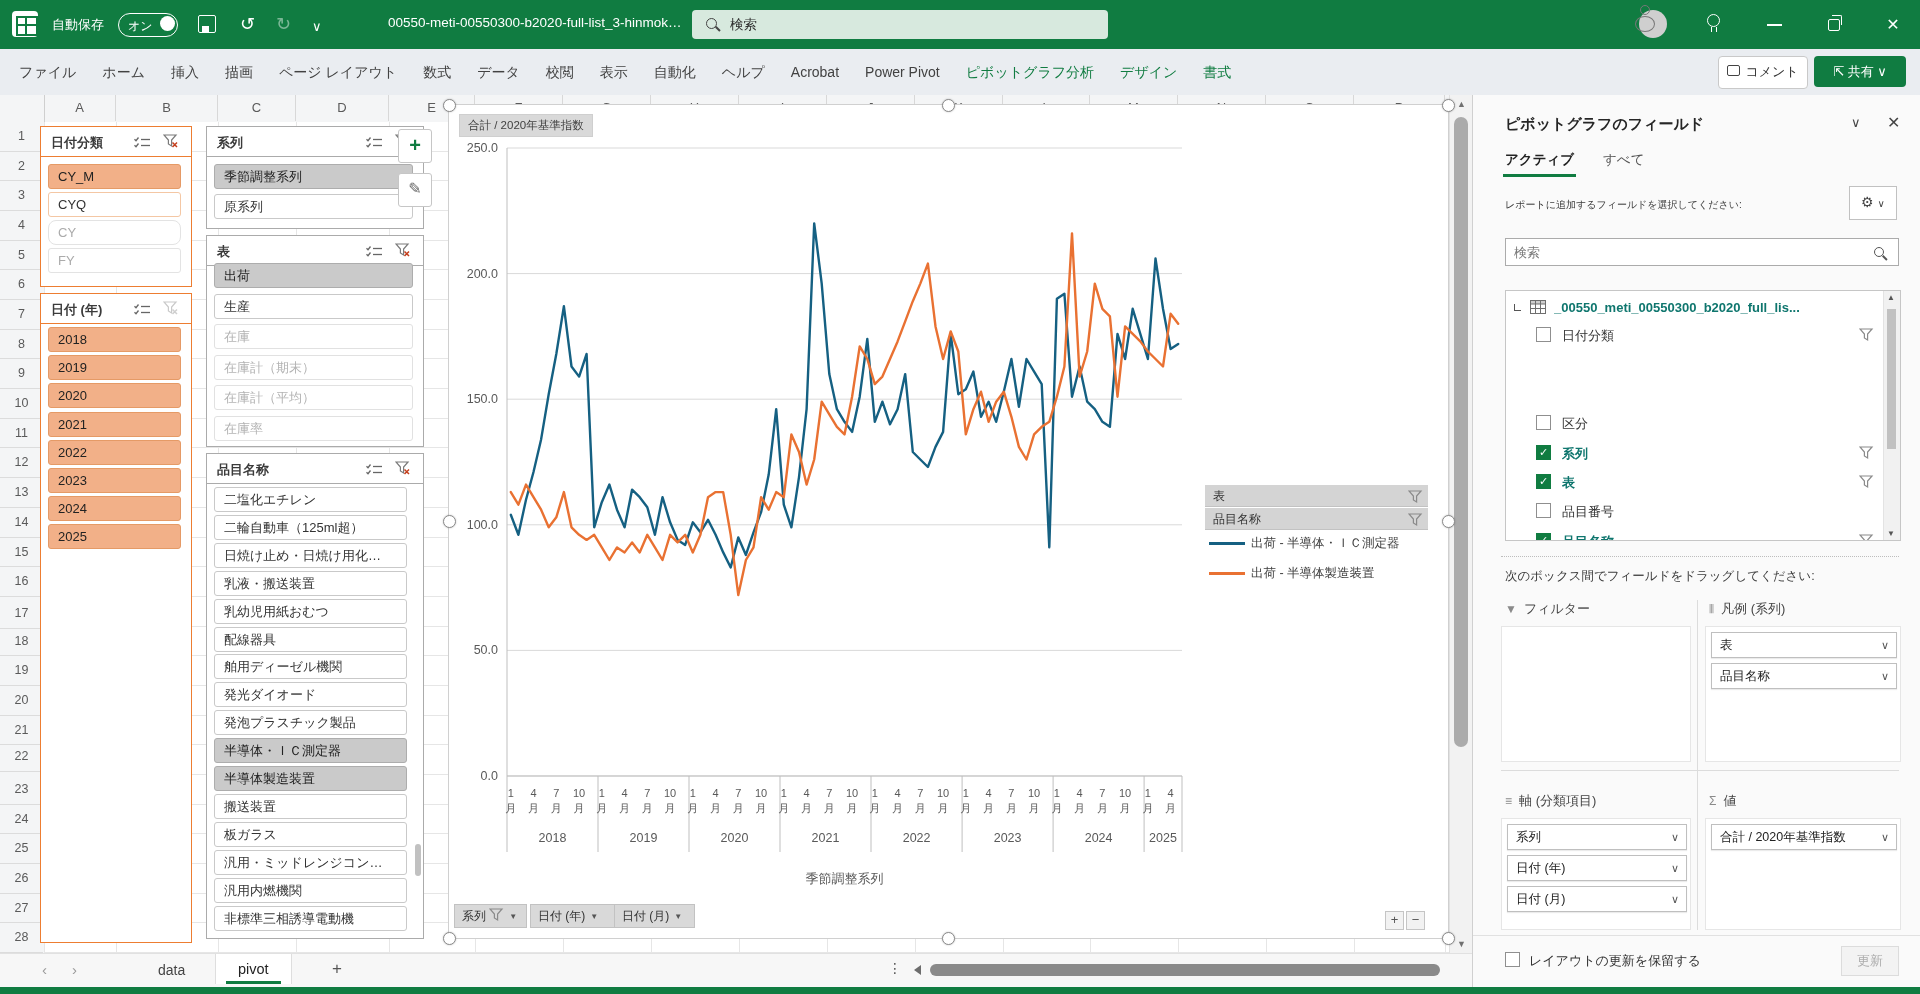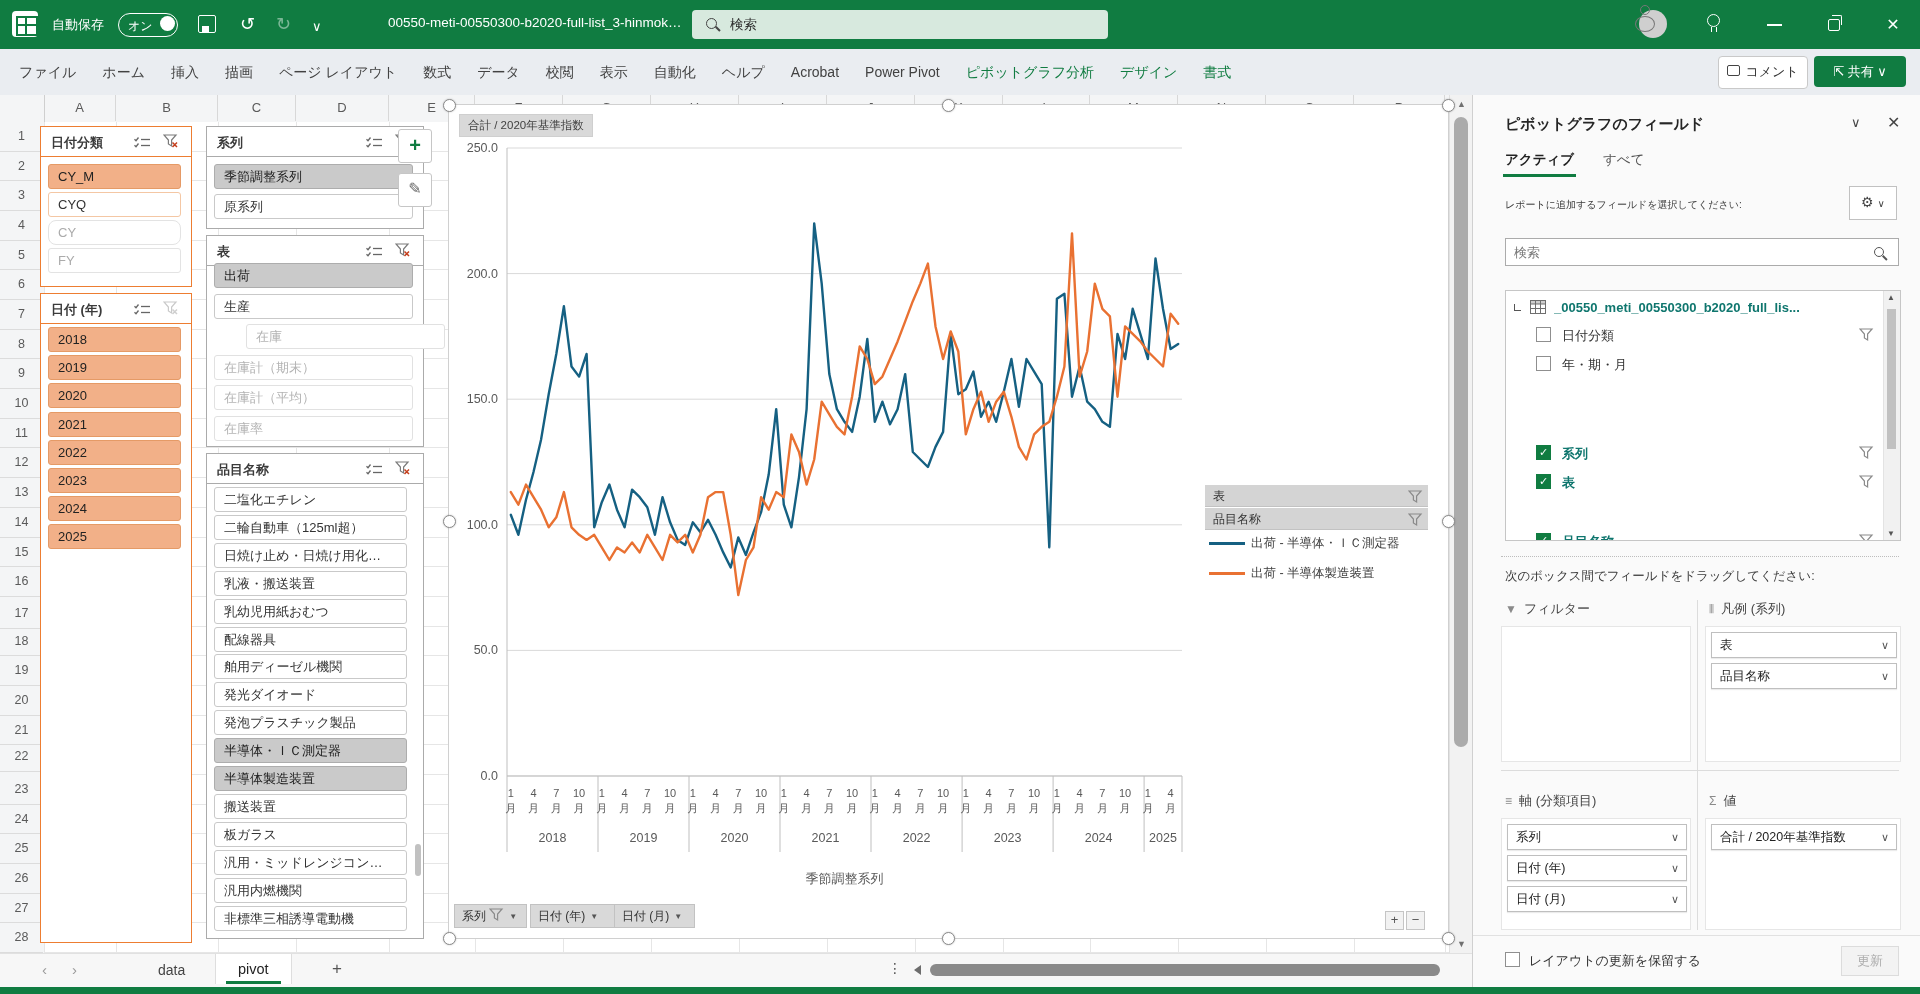--- a/index.html
+++ b/index.html
@@ -364,21 +364,21 @@
             </g>
           </svg></div>
         <div class="sl-fn" style="left: 188px;"><svg width="15" height="14" viewBox="0 0 15 14">
             <path d="M1 1h12L8.6 6v6L5.4 10V6Z" fill="none" stroke="#7a7a7a" stroke-width="1.2"></path>
             <path d="M9.5 8.5l4.5 4.5M14 8.5L9.5 13" stroke="#C43E1C" stroke-width="1.5"></path>
           </svg></div>
       </div>
       <div class="sl-line-gray"></div>
       <div class="sl-item g-sel" style="top: 27px; width: 188px;">出荷</div>
       <div class="sl-item g-un" style="top: 57.5px; width: 188px;">生産</div>
-      <div class="sl-item g-dis" style="top: 88px; width: 188px; margin-left: 32px;">在庫</div>
+      <div class="sl-item g-dis" style="top: 88px; width: 188px;">在庫</div>
       <div class="sl-item g-dis" style="top: 118.5px; width: 188px;">在庫計（期末）</div>
       <div class="sl-item g-dis" style="top: 149px; width: 188px;">在庫計（平均）</div>
       <div class="sl-item g-dis" style="top: 179.5px; width: 188px;">在庫率</div>
     </div>
     <div class="slicer gray" style="left: 206px; top: 453px; width: 216px; height: 484px;">
       <div class="sl-head">
         <div class="sl-title">品目名称</div>
         <div class="sl-ms" style="left: 158px;"><svg width="18" height="13" viewBox="0 0 18 13">
             <g fill="none" stroke="#666" stroke-width="1.3">
               <path d="M1.5 3.2 3 4.7 5.5 1.5"></path>
@@ -583,37 +583,41 @@
           </svg></span>
 <span class="lbl b" style="left:48px;max-width:300px;">_00550_meti_00550300_b2020_full_lis...</span>
       </div>
       <div class="fl-row" style="top: 32px;">
         <span class="cb"></span>
   <span class="lbl">日付分類</span>
         <span class="fl-fn"><svg width="15" height="14" viewBox="0 0 15 14">
             <path d="M1 1h12L8.6 6v6L5.4 10V6Z" fill="none" stroke="#8a8a8a" stroke-width="1.2"></path>
           </svg></span>
       </div>
-      <div class="fl-row" style="top: 61.4px;">
+      <div class="fl-row" style="top: 120.2px;">
         <span class="cb"></span>
-  <span class="lbl">年・期・月</span>
+  <span class="lbl">区分</span>
       </div>
       <div class="fl-row" style="top: 149.6px;">
         <span class="cb ck">✓</span>
   <span class="lbl b">系列</span>
         <span class="fl-fn"><svg width="15" height="14" viewBox="0 0 15 14">
             <path d="M1 1h12L8.6 6v6L5.4 10V6Z" fill="none" stroke="#8a8a8a" stroke-width="1.2"></path>
           </svg></span>
       </div>
       <div class="fl-row" style="top: 179px;">
         <span class="cb ck">✓</span>
   <span class="lbl b">表</span>
         <span class="fl-fn"><svg width="15" height="14" viewBox="0 0 15 14">
             <path d="M1 1h12L8.6 6v6L5.4 10V6Z" fill="none" stroke="#8a8a8a" stroke-width="1.2"></path>
           </svg></span>
+      </div>
+      <div class="fl-row" style="top: 208.4px;">
+        <span class="cb"></span>
+  <span class="lbl">品目番号</span>
       </div>
       <div class="fl-row" style="top: 237.8px;">
         <span class="cb ck">✓</span>
   <span class="lbl b">品目名称</span>
         <span class="fl-fn"><svg width="15" height="14" viewBox="0 0 15 14">
             <path d="M1 1h12L8.6 6v6L5.4 10V6Z" fill="none" stroke="#8a8a8a" stroke-width="1.2"></path>
           </svg></span>
       </div>
       <div class="fl-scroll">
         <span class="u">▲</span>

